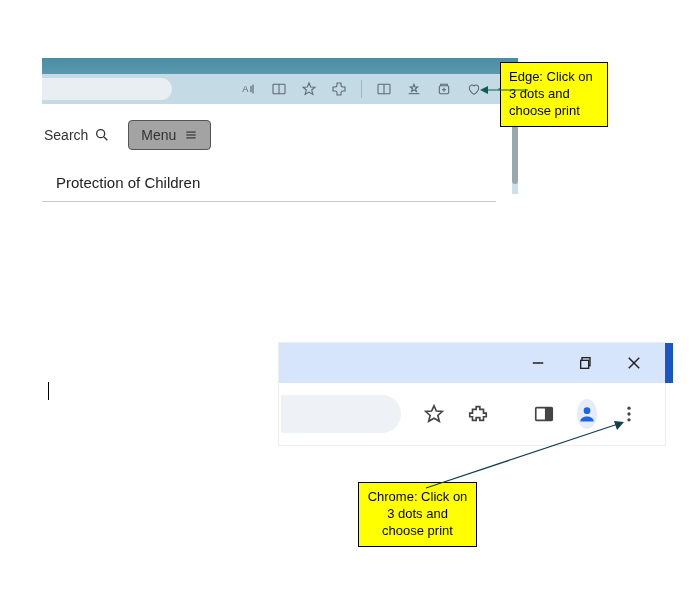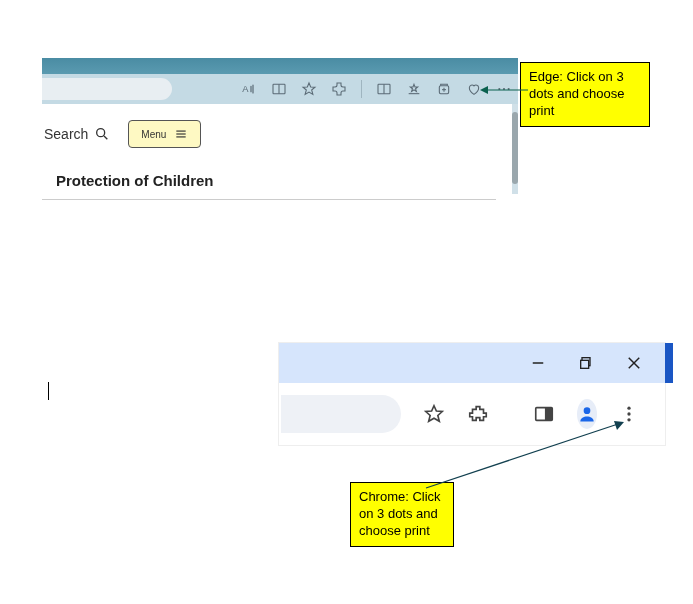--- a/index.html
+++ b/index.html
@@ -61,24 +61,24 @@
   .edge-page-row {
     display: flex; align-items: center; gap: 18px;
     padding-left: 2px;
     margin-top: 6px;
   }
   .search-group { display:flex; align-items:center; gap:6px; color:#333; font-size:14px; }
   .menu-btn {
     display:flex; align-items:center; gap:8px;
     border:1px solid #555; border-radius:4px;
     padding: 6px 12px;
-    font-size: 10px; color:#333; background:#fef9c3;
+    font-size: 14px; color:#333; background:#a3a3a3;
   }
   .edge-heading {
-    font-weight: bold; font-size: 15px; color:#222;
+    font-weight: normal; font-size: 15px; color:#222;
     margin: 24px 0 0 14px;
   }
   .edge-divider {
     margin-top: 10px;
     border-top: 1px solid #ccc;
   }
   .edge-scroll {
     position:absolute; right: -6px; top: 8px; width: 6px; height: 72px;
     background: #9aa7ad; border-radius: 3px;
   }
@@ -123,22 +123,22 @@
 
   
   .callout {
     background:#ffff00;
     border:1px solid #000;
     font-size:13px;
     padding:6px 8px;
     line-height:1.3;
     color:#000;
   }
-  .callout-edge { left:520px; top:62px; width:130px; }
-  .callout-chrome { left:350px; top:482px; width:104px; }
+  .callout-edge { left:500px; top:62px; width:108px; }
+  .callout-chrome { left:358px; top:482px; width:119px;text-align:center; }
 
   
   .text-cursor {
     left:48px; top:382px; width:1px; height:18px; background:#000;
   }
 
   svg { display:block; }
 </style>
 </head>
 <body>

